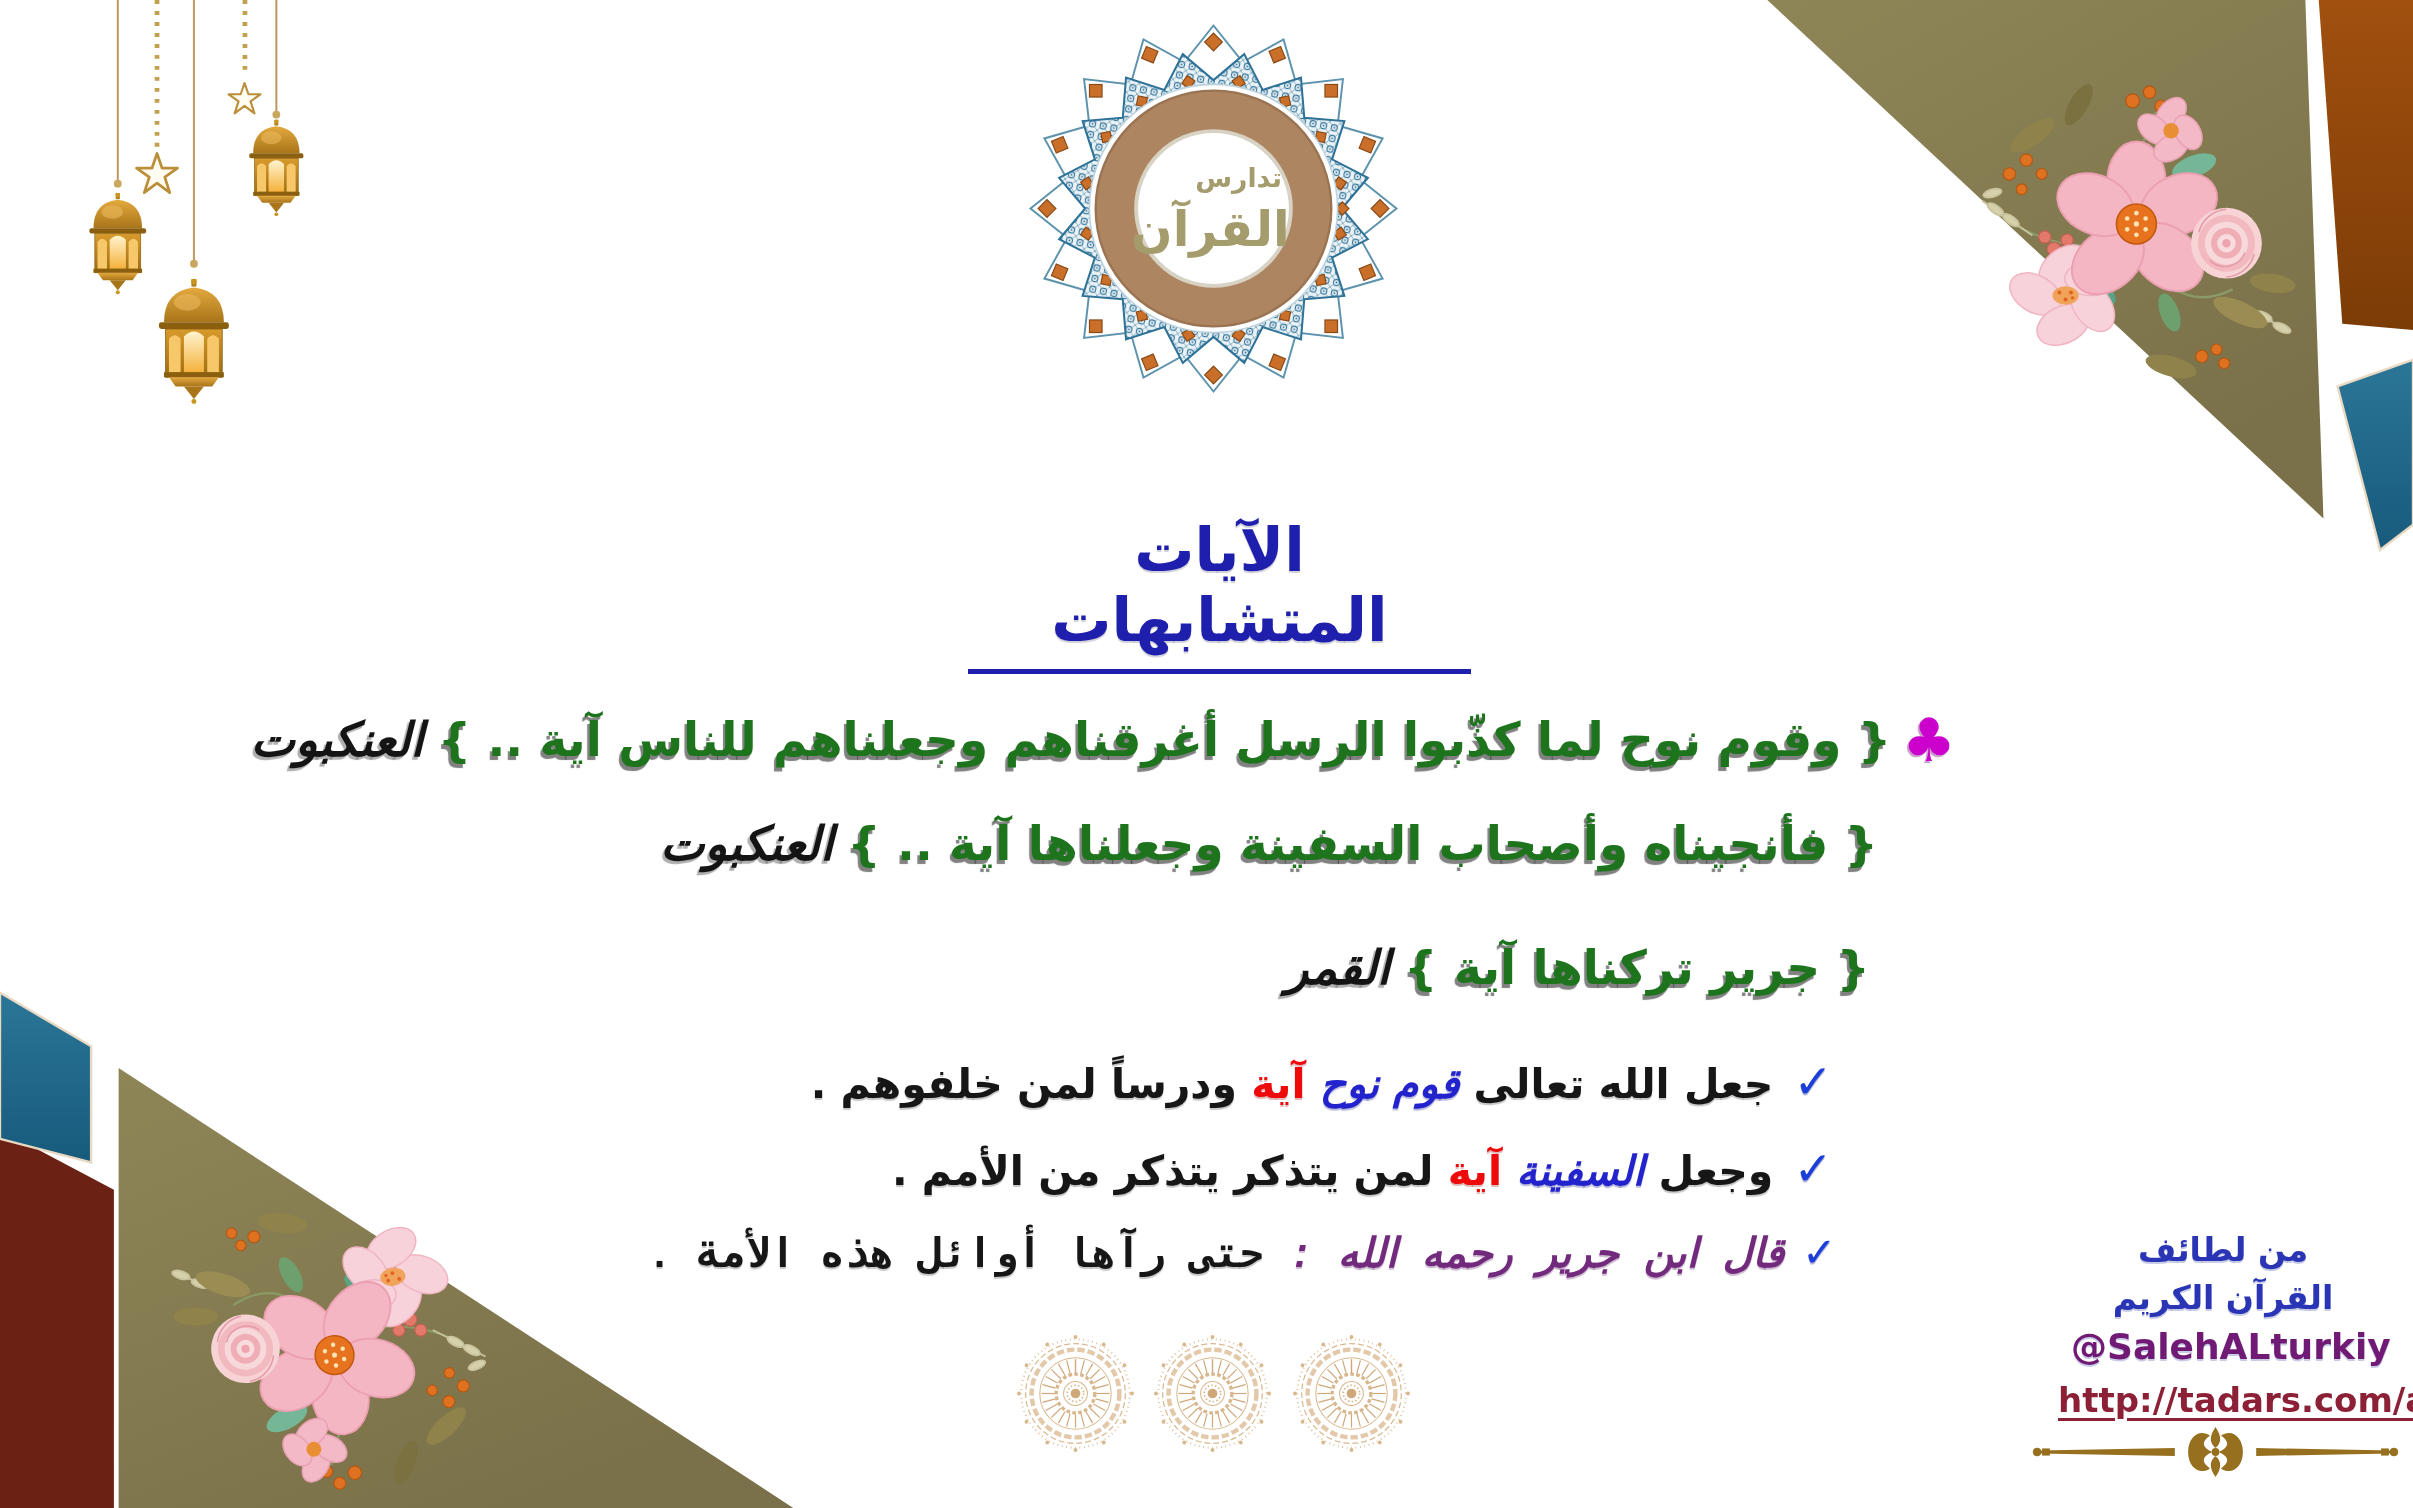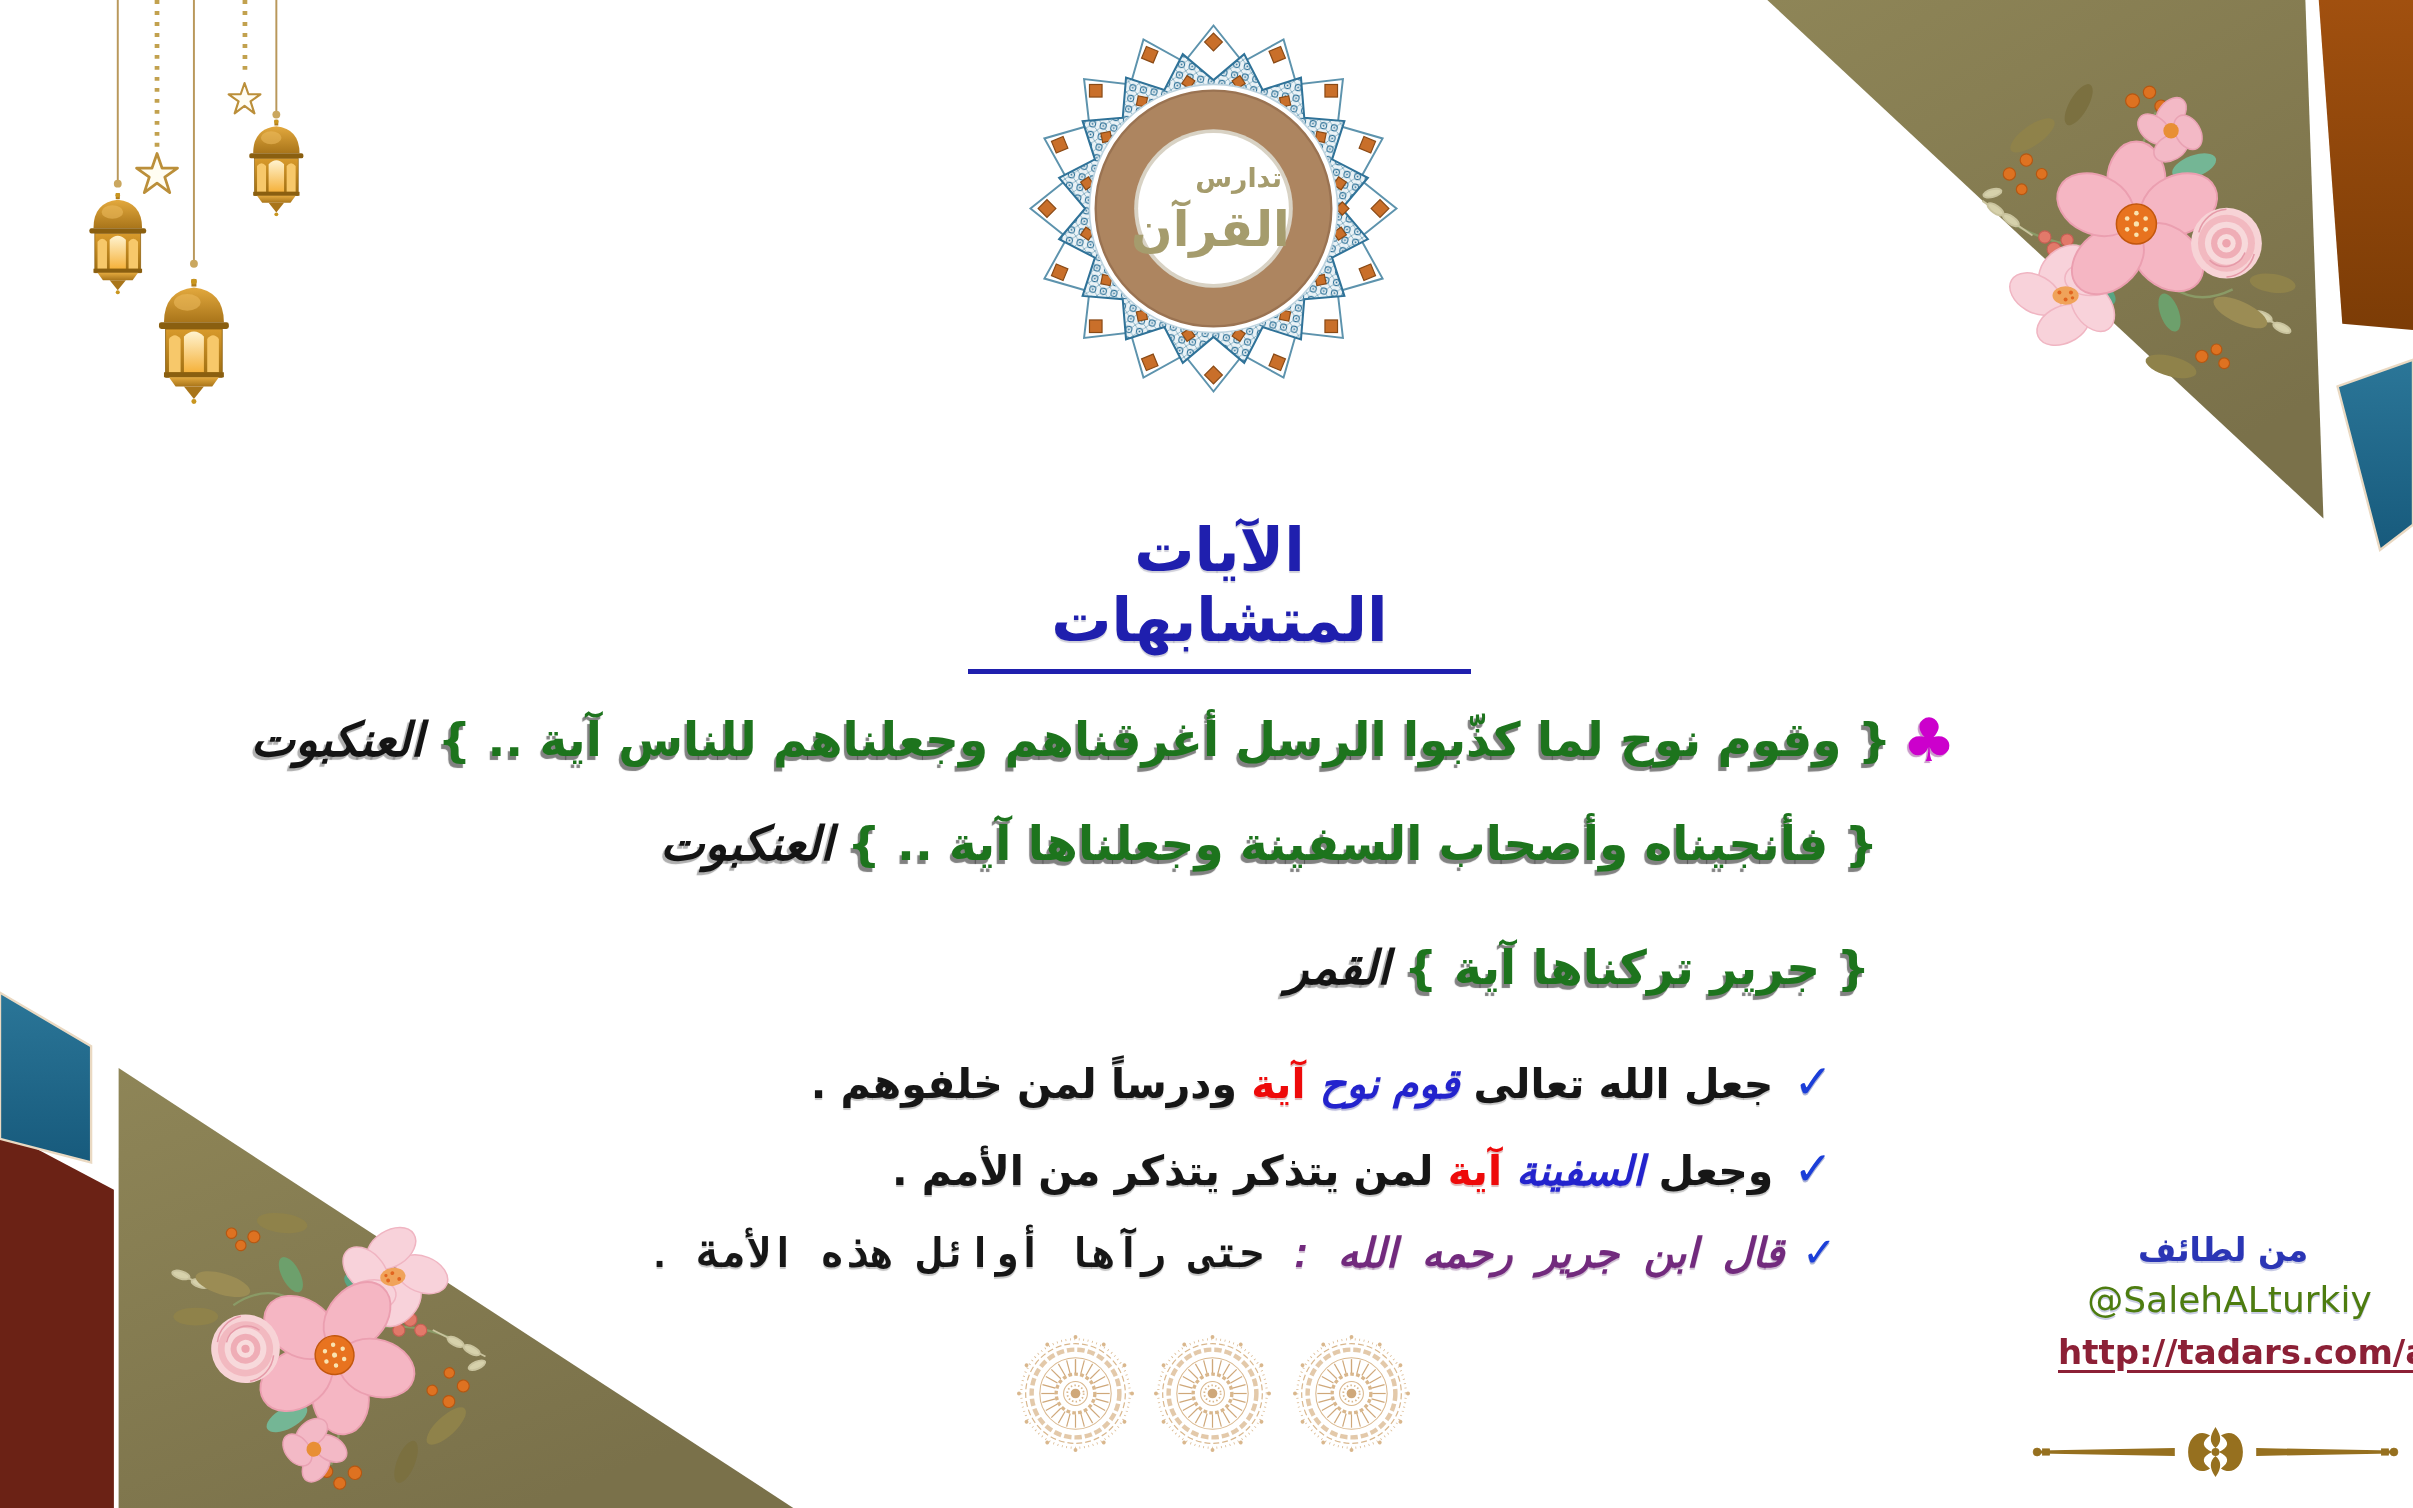--- a/index.html
+++ b/index.html
@@ -25,21 +25,21 @@
          white-space:nowrap;color:#161616;line-height:1.3;
          text-shadow:0 2.4px 0.8px rgba(70,70,70,.3);}
   .p1{top:1051px;} .p2{top:1138px;} .p3{top:1224px;font-family:Liberation Mono, monospace;}
   .check{color:#1b3ed8;font-size:47px;margin-left:20.4px;text-shadow:0 1.6px 0 rgba(20,40,140,.35);}
   .seg-blue{color:#2323cd;font-style:italic;text-shadow:0 2.4px 0.8px rgba(30,30,140,.3);}
   .seg-red{color:#ee0a0a;text-shadow:0 2.4px 0.8px rgba(150,20,20,.3);}
   .seg-purple{color:#722a7d;font-style:italic;text-shadow:0 2.4px 0.8px rgba(90,30,100,.3);}
   .footer{top:1226px;left:2058px;width:330px;text-align:center;direction:rtl;}
   .footer .f-ar{font-size:33px;font-weight:bold;color:#2a35b5;line-height:1.45;
                 text-shadow:0 1.6px 0 rgba(40,50,150,.25);}
-  .footer .f-handle{direction:ltr;font-size:36px;font-weight:normal;color:#4d7c0f;margin-top:4.7px;
+  .footer .f-handle{direction:ltr;font-size:36px;font-weight:bold;color:#701a75;margin-top:4.7px;
                     text-shadow:0 1.6px 0 rgba(40,50,150,.25);margin-left:13px;}
   .footer .f-url{direction:ltr;font-size:34px;font-weight:bold;color:#8c2036;margin-top:12.6px;
                  text-decoration:underline;text-decoration-thickness:3.1px;text-underline-offset:6.3px;}
 </style>
 </head>
 <body>
 
 <div class="slide">
 
   <svg width="0" height="0" style="position:absolute" aria-hidden="true">
@@ -385,20 +385,21 @@
     </svg>
   <svg class="abs" style="left:1153px;top:1334px" width="119" height="119" viewBox="0 0 160 160">
       <use href="#medallion" width="160" height="160"></use>
     </svg>
   <svg class="abs" style="left:1292px;top:1334px" width="119" height="119" viewBox="0 0 160 160">
       <use href="#medallion" width="160" height="160"></use>
     </svg>
 
   <div class="abs footer">
     <div class="f-ar">من لطائف</div>
+    <div class="f-ar">القرآن الكريم</div>
     <div class="f-handle">@SalehALturkiy</div>
     <div class="f-url">http://tadars.com/app</div>
   </div>
 
   <svg class="abs" style="left:2027px;top:1416px" width="377" height="72" viewBox="0 0 480 92">
     <g stroke="#96701f" fill="#96701f">
       <polygon points="14,44 188,41 188,51 14,48" stroke="none"></polygon>
       <polygon points="466,44 292,41 292,51 466,48" stroke="none"></polygon>
       <circle cx="12" cy="46" r="5"></circle>
         <rect x="19" y="42" width="9" height="8"></rect>

